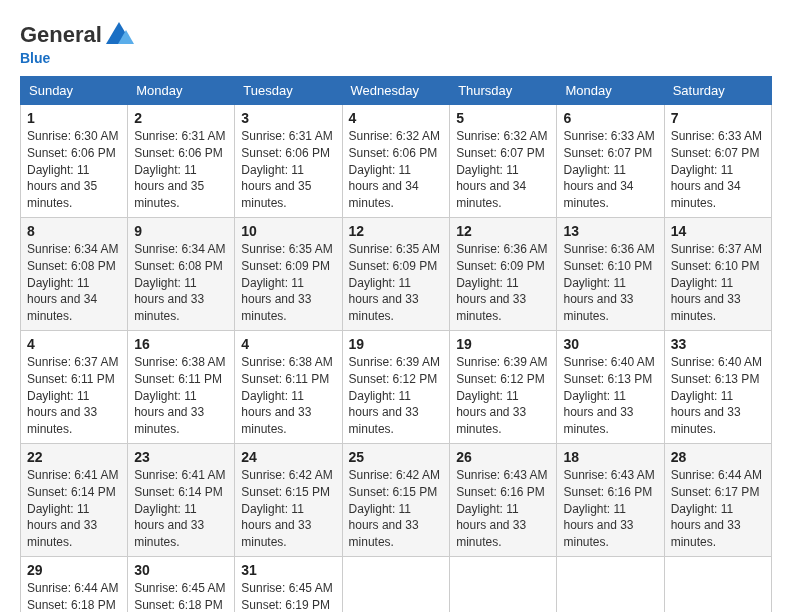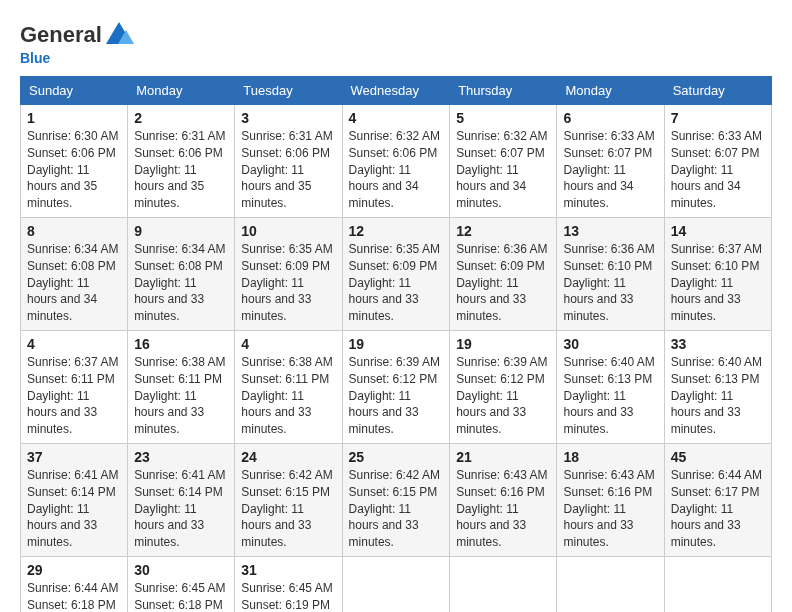--- a/index.html
+++ b/index.html
@@ -206,45 +206,45 @@
           <div class="day-num">30</div>
           <div class="day-info">Sunrise: 6:40 AM<br>Sunset: 6:13 PM<br>Daylight: 11 hours and 33 minutes.</div>
         </td>
         <td>
           <div class="day-num">33</div>
           <div class="day-info">Sunrise: 6:40 AM<br>Sunset: 6:13 PM<br>Daylight: 11 hours and 33 minutes.</div>
         </td>
       </tr>
       <tr>
         <td>
-          <div class="day-num">37</div>
+          <div class="day-num">22</div>
           <div class="day-info">Sunrise: 6:41 AM<br>Sunset: 6:14 PM<br>Daylight: 11 hours and 33 minutes.</div>
         </td>
         <td>
           <div class="day-num">23</div>
           <div class="day-info">Sunrise: 6:41 AM<br>Sunset: 6:14 PM<br>Daylight: 11 hours and 33 minutes.</div>
         </td>
         <td>
           <div class="day-num">24</div>
           <div class="day-info">Sunrise: 6:42 AM<br>Sunset: 6:15 PM<br>Daylight: 11 hours and 33 minutes.</div>
         </td>
         <td>
           <div class="day-num">25</div>
           <div class="day-info">Sunrise: 6:42 AM<br>Sunset: 6:15 PM<br>Daylight: 11 hours and 33 minutes.</div>
         </td>
         <td>
-          <div class="day-num">21</div>
+          <div class="day-num">26</div>
           <div class="day-info">Sunrise: 6:43 AM<br>Sunset: 6:16 PM<br>Daylight: 11 hours and 33 minutes.</div>
         </td>
         <td>
           <div class="day-num">18</div>
           <div class="day-info">Sunrise: 6:43 AM<br>Sunset: 6:16 PM<br>Daylight: 11 hours and 33 minutes.</div>
         </td>
         <td>
-          <div class="day-num">45</div>
+          <div class="day-num">28</div>
           <div class="day-info">Sunrise: 6:44 AM<br>Sunset: 6:17 PM<br>Daylight: 11 hours and 33 minutes.</div>
         </td>
       </tr>
       <tr>
         <td>
           <div class="day-num">29</div>
           <div class="day-info">Sunrise: 6:44 AM<br>Sunset: 6:18 PM<br>Daylight: 11 hours and 33 minutes.</div>
         </td>
         <td>
           <div class="day-num">30</div>

